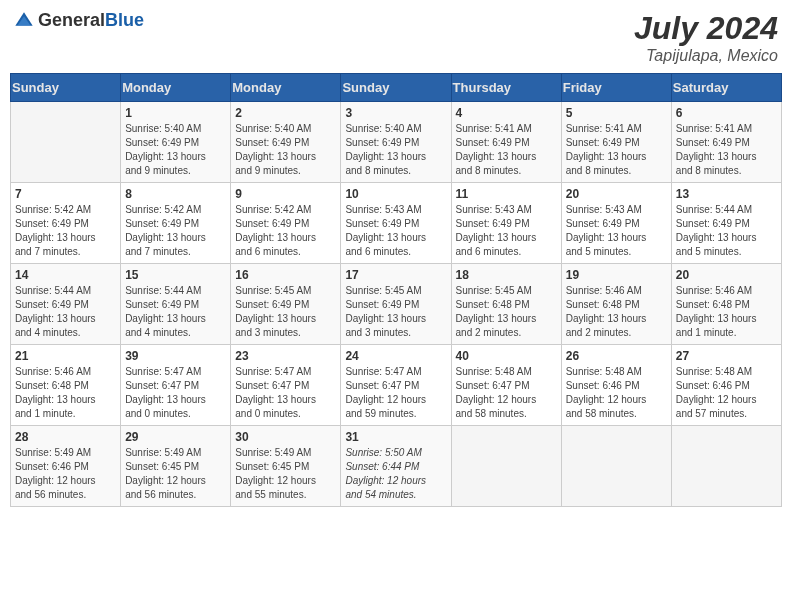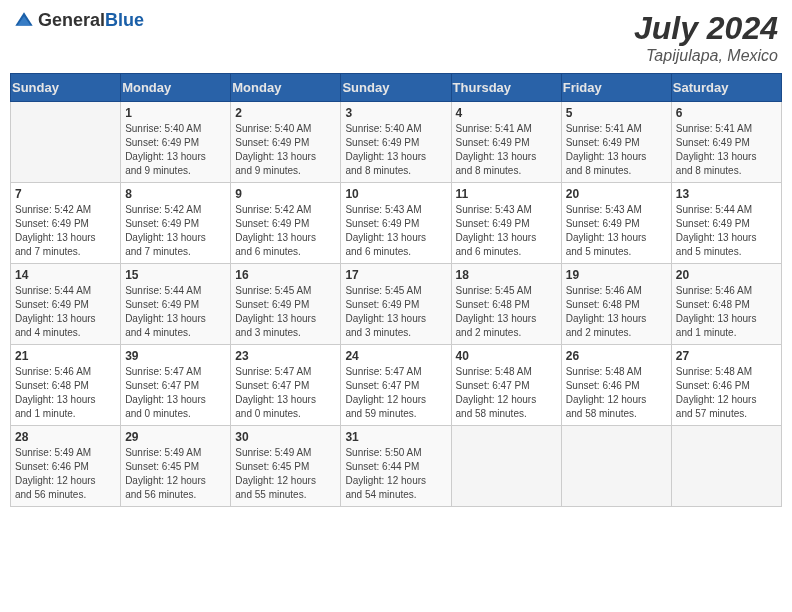--- a/index.html
+++ b/index.html
@@ -339,21 +339,21 @@
         </td>
         <td>
           <span class="day-number">30</span>
           <div class="day-detail" style="white-space: pre-line;">Sunrise: 5:49 AM
 Sunset: 6:45 PM
 Daylight: 12 hours
 and 55 minutes.</div>
         </td>
         <td>
           <span class="day-number">31</span>
-          <div class="day-detail" style="white-space: pre-line;">Sunrise: 5:50 AM
+          <div class="day-detail" style="white-space: pre-line; font-style: italic;">Sunrise: 5:50 AM
 Sunset: 6:44 PM
 Daylight: 12 hours
 and 54 minutes.</div>
         </td>
         <td class="empty-cell"></td>
         <td class="empty-cell"></td>
         <td class="empty-cell"></td>
       </tr>
     </tbody>
 </table>

